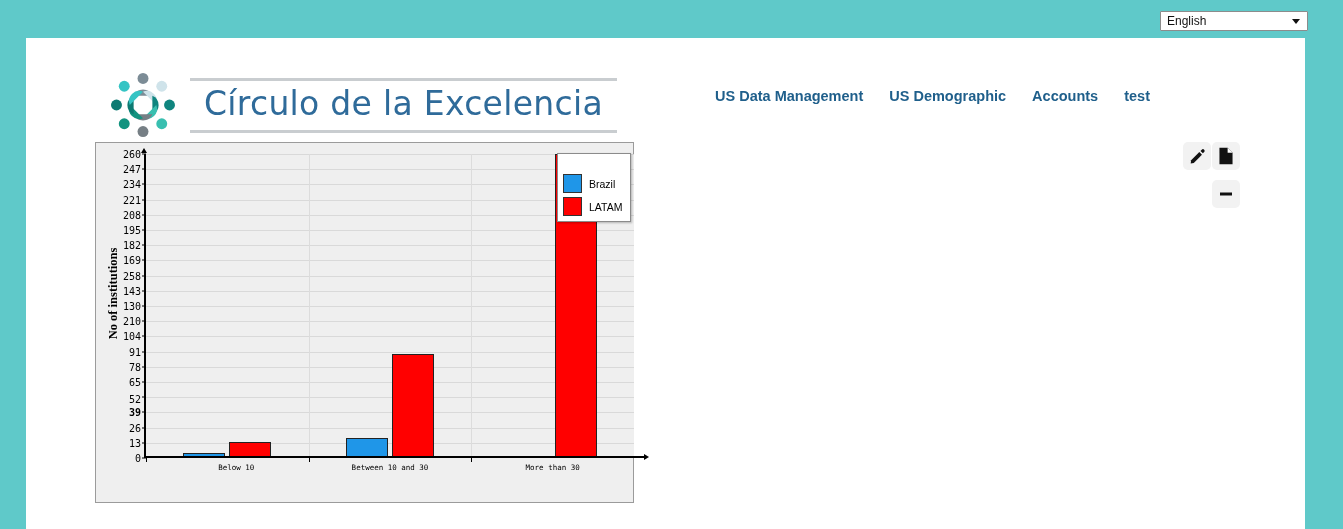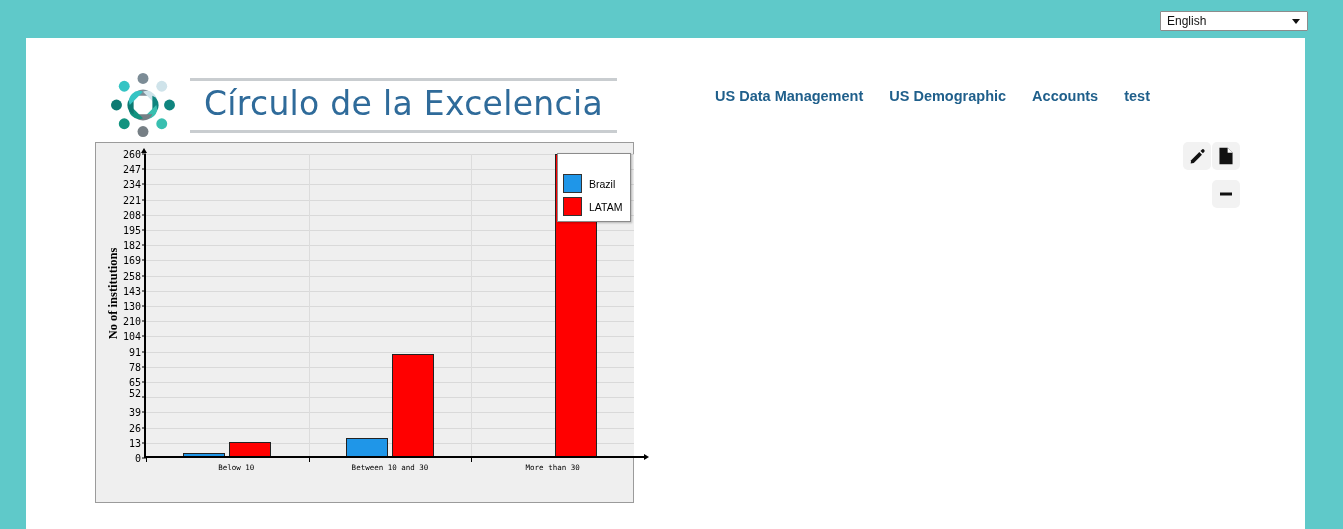--- a/index.html
+++ b/index.html
@@ -392,24 +392,24 @@
         <div class="plot-inner" id="plot-inner">
             <div class="tick-label" style="top: 304px;">0</div>
             <div class="tick-mark" style="top: 304px;"></div>
             <div class="gridline" style="top: 288.8px;"></div>
             <div class="tick-label" style="top: 288.8px;">13</div>
             <div class="tick-mark" style="top: 288.8px;"></div>
             <div class="gridline" style="top: 273.6px;"></div>
             <div class="tick-label" style="top: 273.6px;">26</div>
             <div class="tick-mark" style="top: 273.6px;"></div>
             <div class="gridline" style="top: 258.4px;"></div>
-            <div class="tick-label" style="top: 258.4px;">39</div>
+            <div class="tick-label" style="top: 258.4px; font-weight: bold;">39</div>
             <div class="tick-mark" style="top: 258.4px;"></div>
             <div class="gridline" style="top: 243.2px;"></div>
-            <div class="tick-label" style="top: 239px;">52</div>
+            <div class="tick-label" style="top: 245px;">52</div>
             <div class="tick-mark" style="top: 243.2px;"></div>
             <div class="gridline" style="top: 228px;"></div>
             <div class="tick-label" style="top: 228px;">65</div>
             <div class="tick-mark" style="top: 228px;"></div>
             <div class="gridline" style="top: 212.8px;"></div>
             <div class="tick-label" style="top: 212.8px;">78</div>
             <div class="tick-mark" style="top: 212.8px;"></div>
             <div class="gridline" style="top: 197.6px;"></div>
             <div class="tick-label" style="top: 197.6px;">91</div>
             <div class="tick-mark" style="top: 197.6px;"></div>

